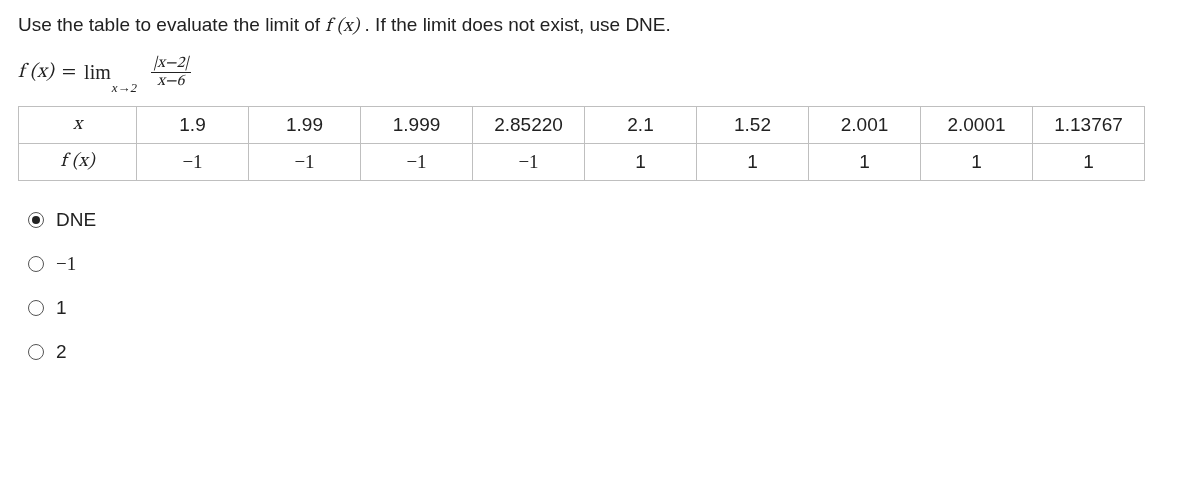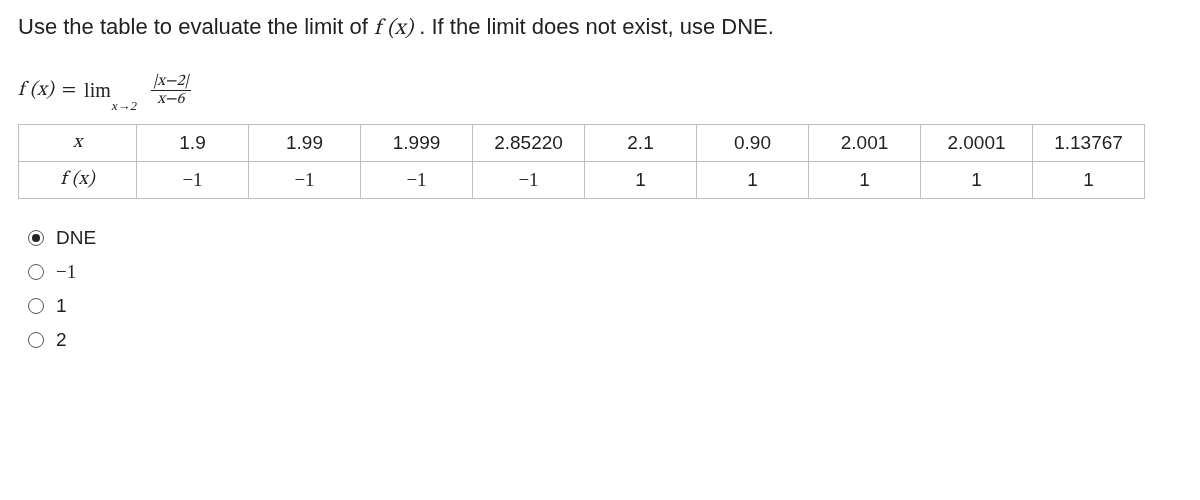--- a/index.html
+++ b/index.html
@@ -6,22 +6,22 @@
   body {
     font-family: "Segoe UI", Arial, sans-serif;
     font-size: 18px;
     color: #222;
     margin: 0;
     padding: 14px 18px;
     width: 1200px;
     background: #fff;
   }
   .instruction {
-    margin-bottom: 31px;
-    font-size: 22px;
+    margin-bottom: 16px;
+    font-size: 19px;
   }
   .math-ital { font-family: "Cambria Math", "STIX Two Math", "Times New Roman", serif; font-style: italic; }
   .math-rm   { font-family: "Cambria Math", "STIX Two Math", "Times New Roman", serif; font-style: normal; }
   .formula {
     display: flex;
     align-items: center;
     gap: 8px;
     margin-bottom: 16px;
     font-size: 20px;
   }
@@ -50,21 +50,21 @@
     padding: 6px 0;
     text-align: center;
     font-size: 19px;
     font-weight: normal;
   }
   table.values th { font-family: "Cambria Math","STIX Two Math","Times New Roman",serif; font-style: italic; }
   
   .col-head { width: 118px; }
   .col-data { width: 112px; }
 
-  .options { display: flex; flex-direction: column; gap: 12px; padding-left: 10px; }
+  .options { display: flex; flex-direction: column; gap: 22px; padding-left: 10px; }
   .option {
     display: flex;
     align-items: center;
     gap: 12px;
     font-size: 19px;
     cursor: pointer;
   }
   .radio {
     width: 16px; height: 16px;
     border: 1.5px solid #555;
@@ -108,21 +108,21 @@
 
 <table class="values">
   <tbody>
       <tr>
     <th class="col-head">x</th>
     <td class="col-data">1.9</td>
     <td class="col-data">1.99</td>
     <td class="col-data">1.999</td>
     <td class="col-data">2.85220</td>
     <td class="col-data">2.1</td>
-    <td class="col-data">0.90</td>
+    <td class="col-data">1.52</td>
     <td class="col-data">2.001</td>
     <td class="col-data">2.0001</td>
     <td class="col-data">1.13767</td>
   </tr>
   <tr>
     <th class="col-head">f (x)</th>
     <td class="col-data minus">−1</td>
     <td class="col-data minus">−1</td>
     <td class="col-data minus">−1</td>
     <td class="col-data minus">−1</td>

